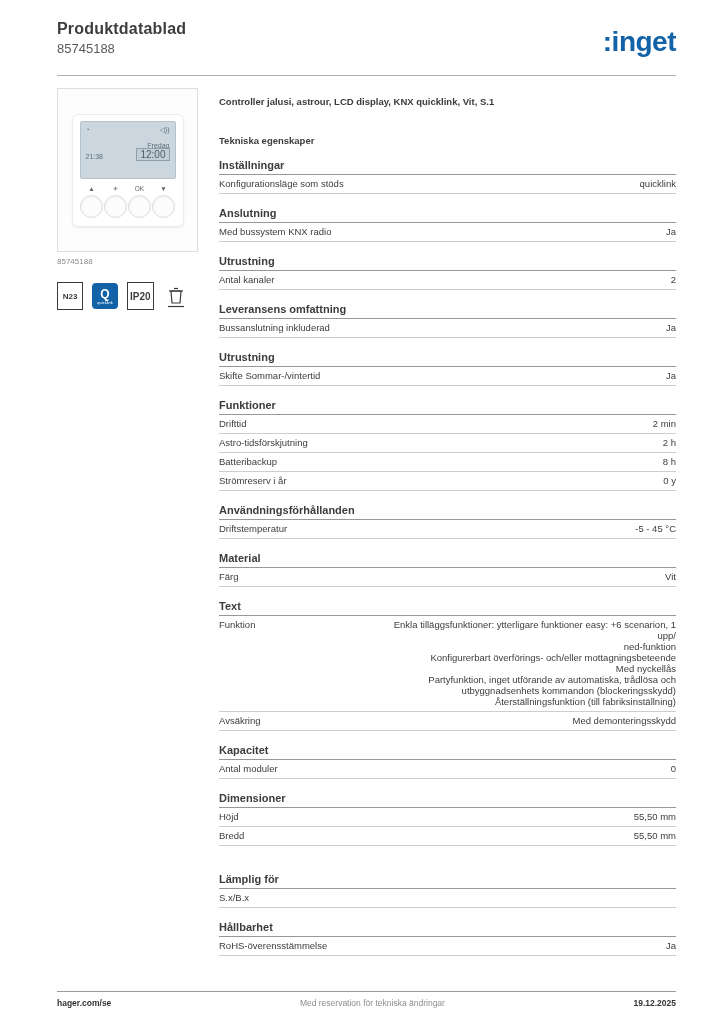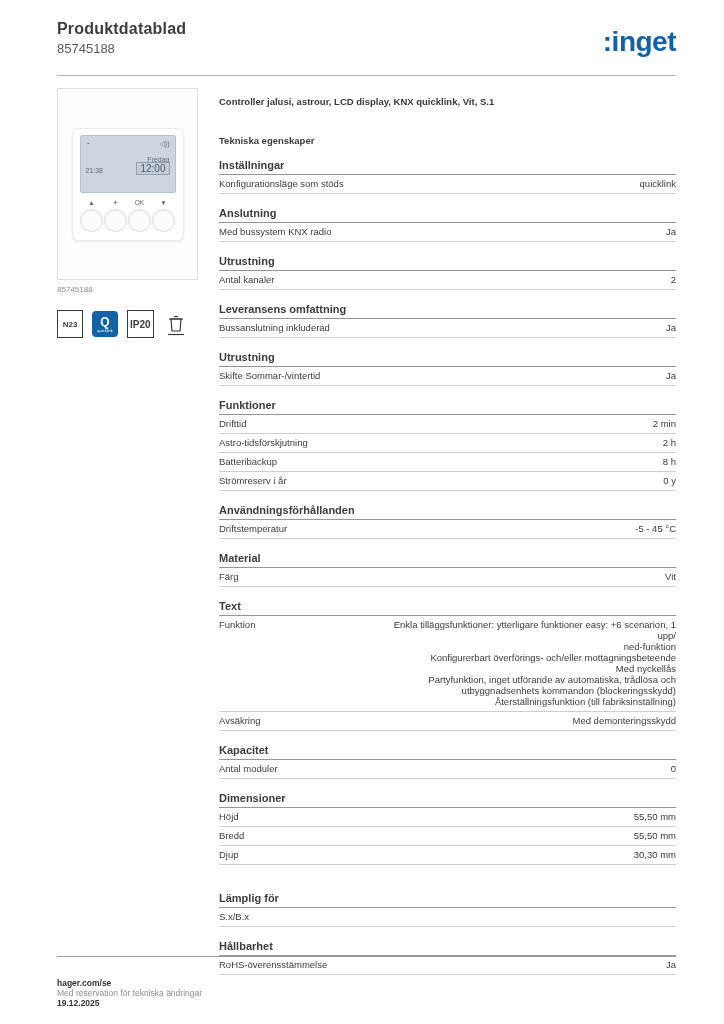--- a/index.html
+++ b/index.html
@@ -19,21 +19,21 @@
   .subtitle { font-size:13px; color:#5a5a5a; margin-top:3px; }
   .logo { font-size:28px; font-weight:bold; color:#1262a7; letter-spacing:-0.5px; line-height:1; }
   .header-rule { position:absolute; top:75px; left:57px; right:48px; border-top:1px solid #b2b2b2; }
 
   
   .content { position:absolute; top:88px; left:57px; right:48px; display:flex; }
   .left-col { width:141px; flex:none; }
   .right-col { flex:1; margin-left:21px; }
 
   
-  .product-image { border:1px solid #dddddd; height:192px; display:flex; align-items:center; justify-content:center; background:#fdfdfd; }
+  .product-image { border:1px solid #dddddd; height:164px; display:flex; align-items:center; justify-content:center; background:#fdfdfd; }
   .device { width:112px; background:#ffffff; border:1px solid #ececec; border-radius:6px; padding:6px 7px 8px; box-shadow:0 1px 2px rgba(0,0,0,0.08); }
   .screen { background:#ccd6de; border:1px solid #b6c2cb; height:58px; padding:4px 5px; font-size:7px; color:#5d6e7b; border-radius:2px; }
   .screen-icons { display:flex; justify-content:space-between; font-size:7px; }
   .screen-mid { display:flex; justify-content:space-between; align-items:flex-end; margin-top:8px; }
   .screen-small { font-size:7px; }
   .screen-right { text-align:right; }
   .screen-day { font-size:7px; margin-bottom:2px; }
   .time-box { border:1px solid #8fa0ac; background:#c2cdd6; font-size:10px; padding:0 3px; color:#4c5d6a; }
   .btn-labels { display:flex; justify-content:space-around; font-size:6.5px; color:#666; margin-top:6px; }
   .btn-labels span { width:23px; text-align:center; }
@@ -56,21 +56,21 @@
   .specs-heading { font-weight:bold; font-size:9.5px; margin-top:28px; }
   #sections-container { margin-top:2px; }
   .spec-section { margin-top:13px; }
   .spec-section.gap-lg { margin-top:27px; }
   .sec-title { font-size:11px; font-weight:bold; padding-bottom:3px; border-bottom:1px solid #979797; }
   .row { display:flex; justify-content:space-between; align-items:flex-start; border-bottom:1px solid #cecece; padding:3px 0 4px; font-size:9.5px; }
   .lbl { padding-right:12px; }
   .val { text-align:right; white-space:pre-line; max-width:66%; }
 
   
-  .footer { position:absolute; left:57px; right:48px; bottom:16px; border-top:1px solid #9a9a9a; padding-top:21px; display:flex; justify-content:space-between; align-items:flex-start; font-size:8.5px;flex-direction:column; }
+  .footer { position:absolute; left:57px; right:48px; bottom:16px; border-top:1px solid #9a9a9a; padding-top:6px; display:flex; justify-content:space-between; align-items:center; font-size:8.5px; }
   .footer-site { font-weight:bold; color:#333; text-decoration:none; }
   .footer-disclaimer { color:#8d8d8d; }
   .footer-date { font-weight:bold; color:#333; }
 </style>
 </head>
 <body>
 
 <div class="page">
 
   <div class="header">
@@ -273,24 +273,20 @@
   <div class="row">
     <span class="lbl">Höjd</span>
     <span class="val">55,50 mm</span>
   </div>
 
   <div class="row">
     <span class="lbl">Bredd</span>
     <span class="val">55,50 mm</span>
   </div>
 
-  <div class="row">
-    <span class="lbl">Djup</span>
-    <span class="val">30,30 mm</span>
-  </div>
 </div>
   </section>
 
   <section class="spec-section gap-lg">
     <h3 class="sec-title">Lämplig för</h3>
     <div class="rows">
   <div class="row">
     <span class="lbl">S.x/B.x</span>
     <span class="val"></span>
   </div>

